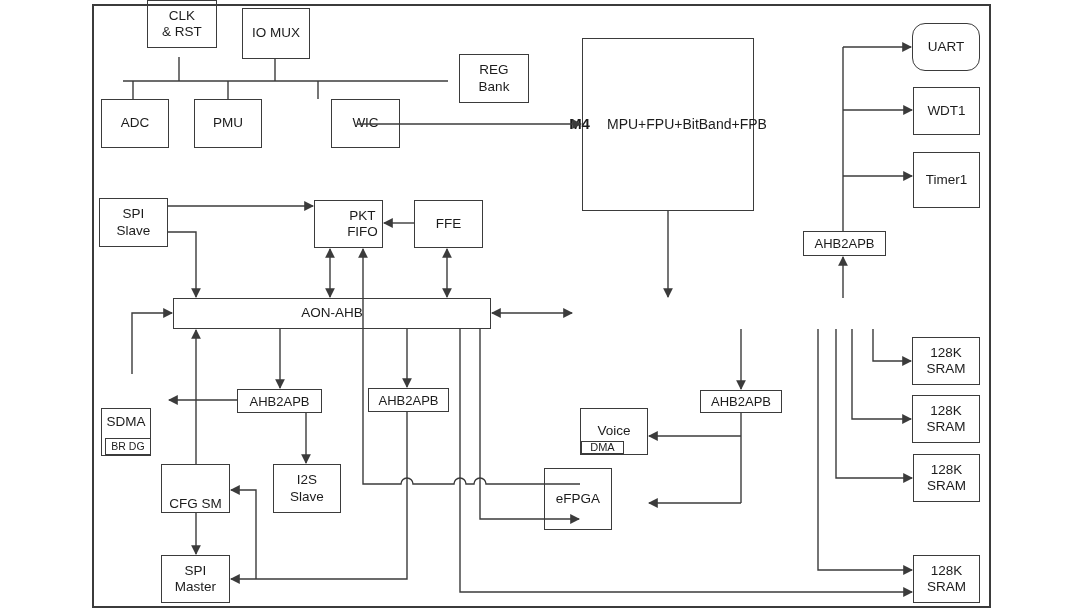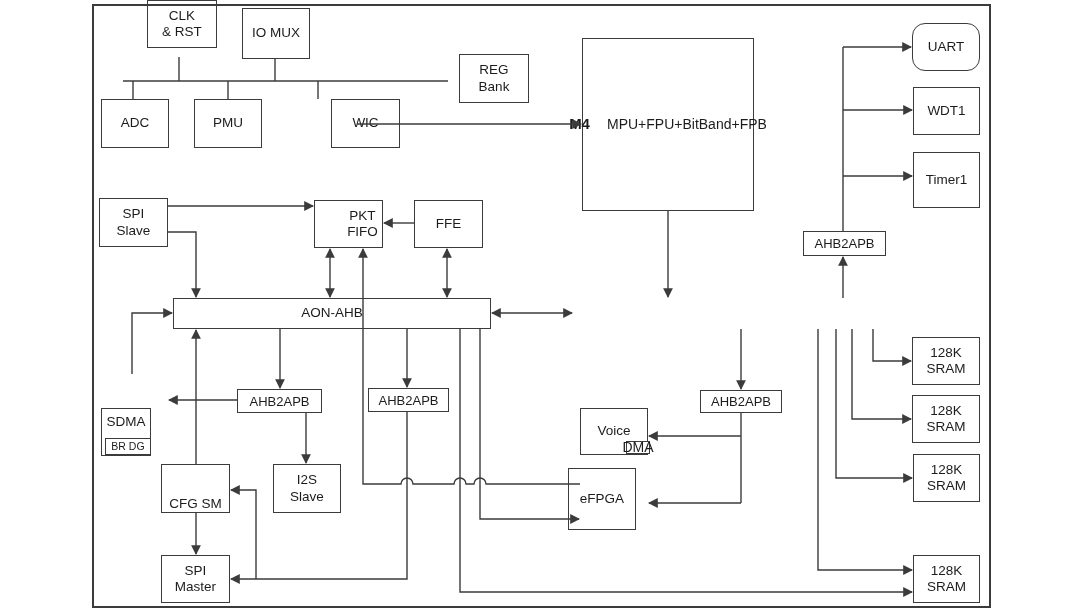--- a/index.html
+++ b/index.html
@@ -74,26 +74,26 @@
   <div class="node sm" style="left:700px;top:390px;width:82px;height:23px;"><span>AHB2APB</span></div>
 
   <div class="node" style="left:161px;top:464px;width:69px;height:49px;align-items:flex-end;"><span>CFG SM</span></div>
   <div class="node" style="left:273px;top:464px;width:68px;height:49px;"><span>I2S
 Slave</span></div>
   <div class="node" style="left:161px;top:555px;width:69px;height:48px;"><span>SPI
 Master</span></div>
 
   <div class="node node--withsub" style="left:580px;top:408px;width:68px;height:47px;">
     <span class="mainlabel">Voice</span>
-    <div class="subbox" style="left:0;bottom:0;width:24px;height:13px;font-size:14px;margin-left:45px;">
+    <div class="subbox" style="left:0;bottom:0;width:43px;height:13px;font-size:11px;">
         <span>DMA</span>
       </div>
   </div>
 
-  <div class="node" style="left:568px;top:468px;width:68px;height:62px;"><span>eFPGA</span></div>
+  <div class="node" style="left:544px;top:468px;width:68px;height:62px;"><span>eFPGA</span></div>
 
   <div class="node" style="left:912px;top:337px;width:68px;height:48px;"><span>128K
 SRAM</span></div>
   <div class="node" style="left:912px;top:395px;width:68px;height:48px;"><span>128K
 SRAM</span></div>
   <div class="node" style="left:913px;top:454px;width:67px;height:48px;"><span>128K
 SRAM</span></div>
   <div class="node" style="left:913px;top:555px;width:67px;height:48px;"><span>128K
 SRAM</span></div>
 

